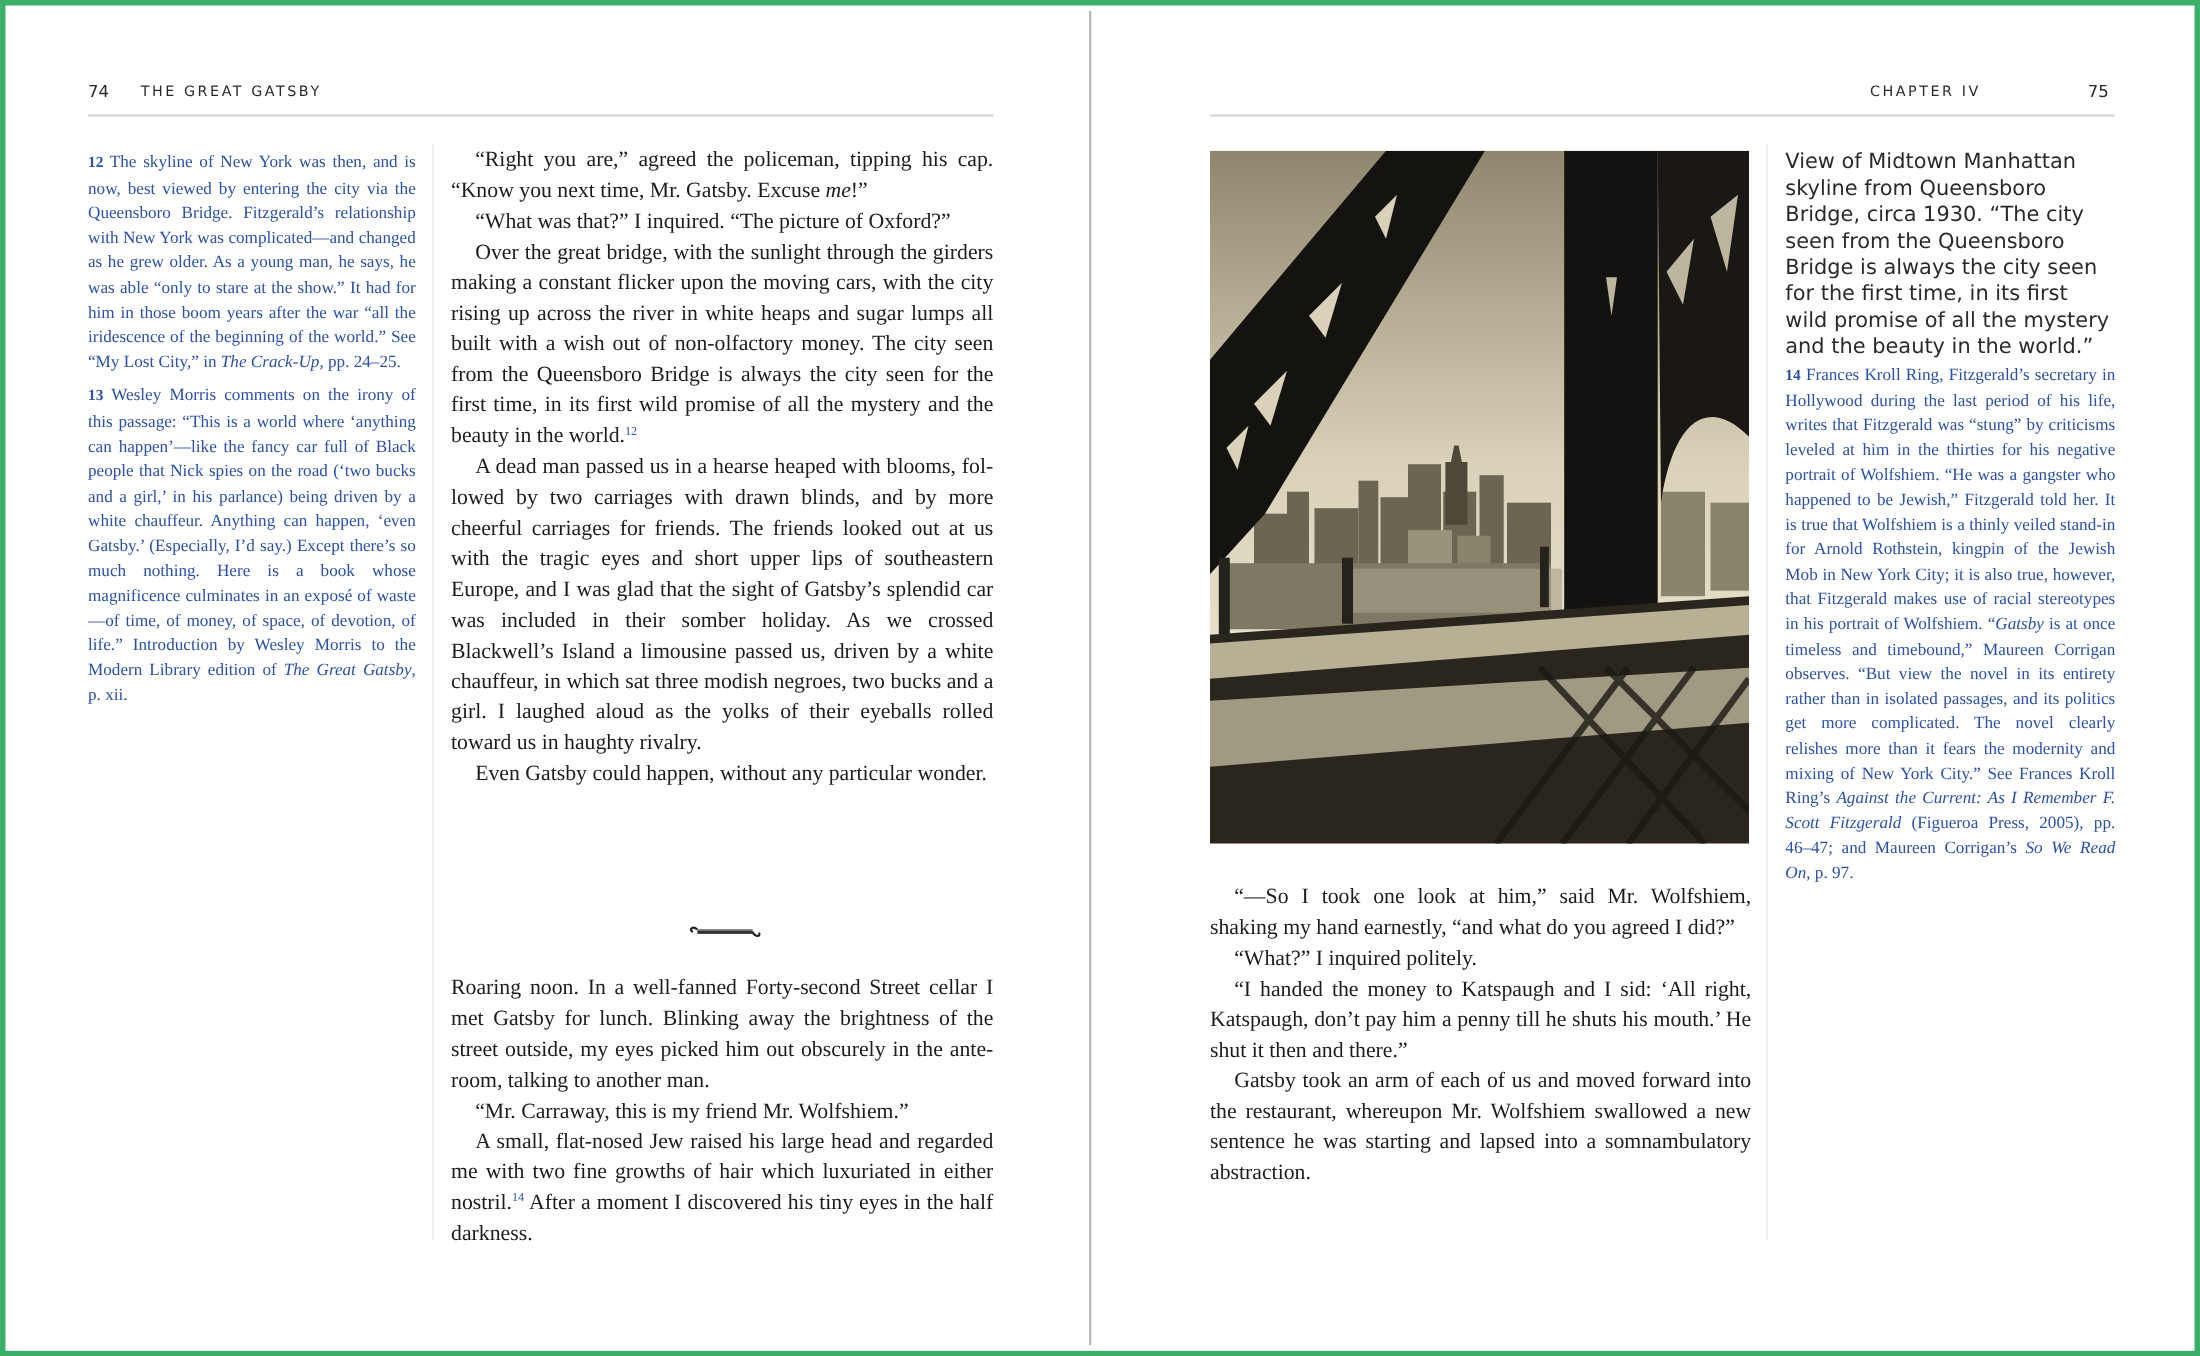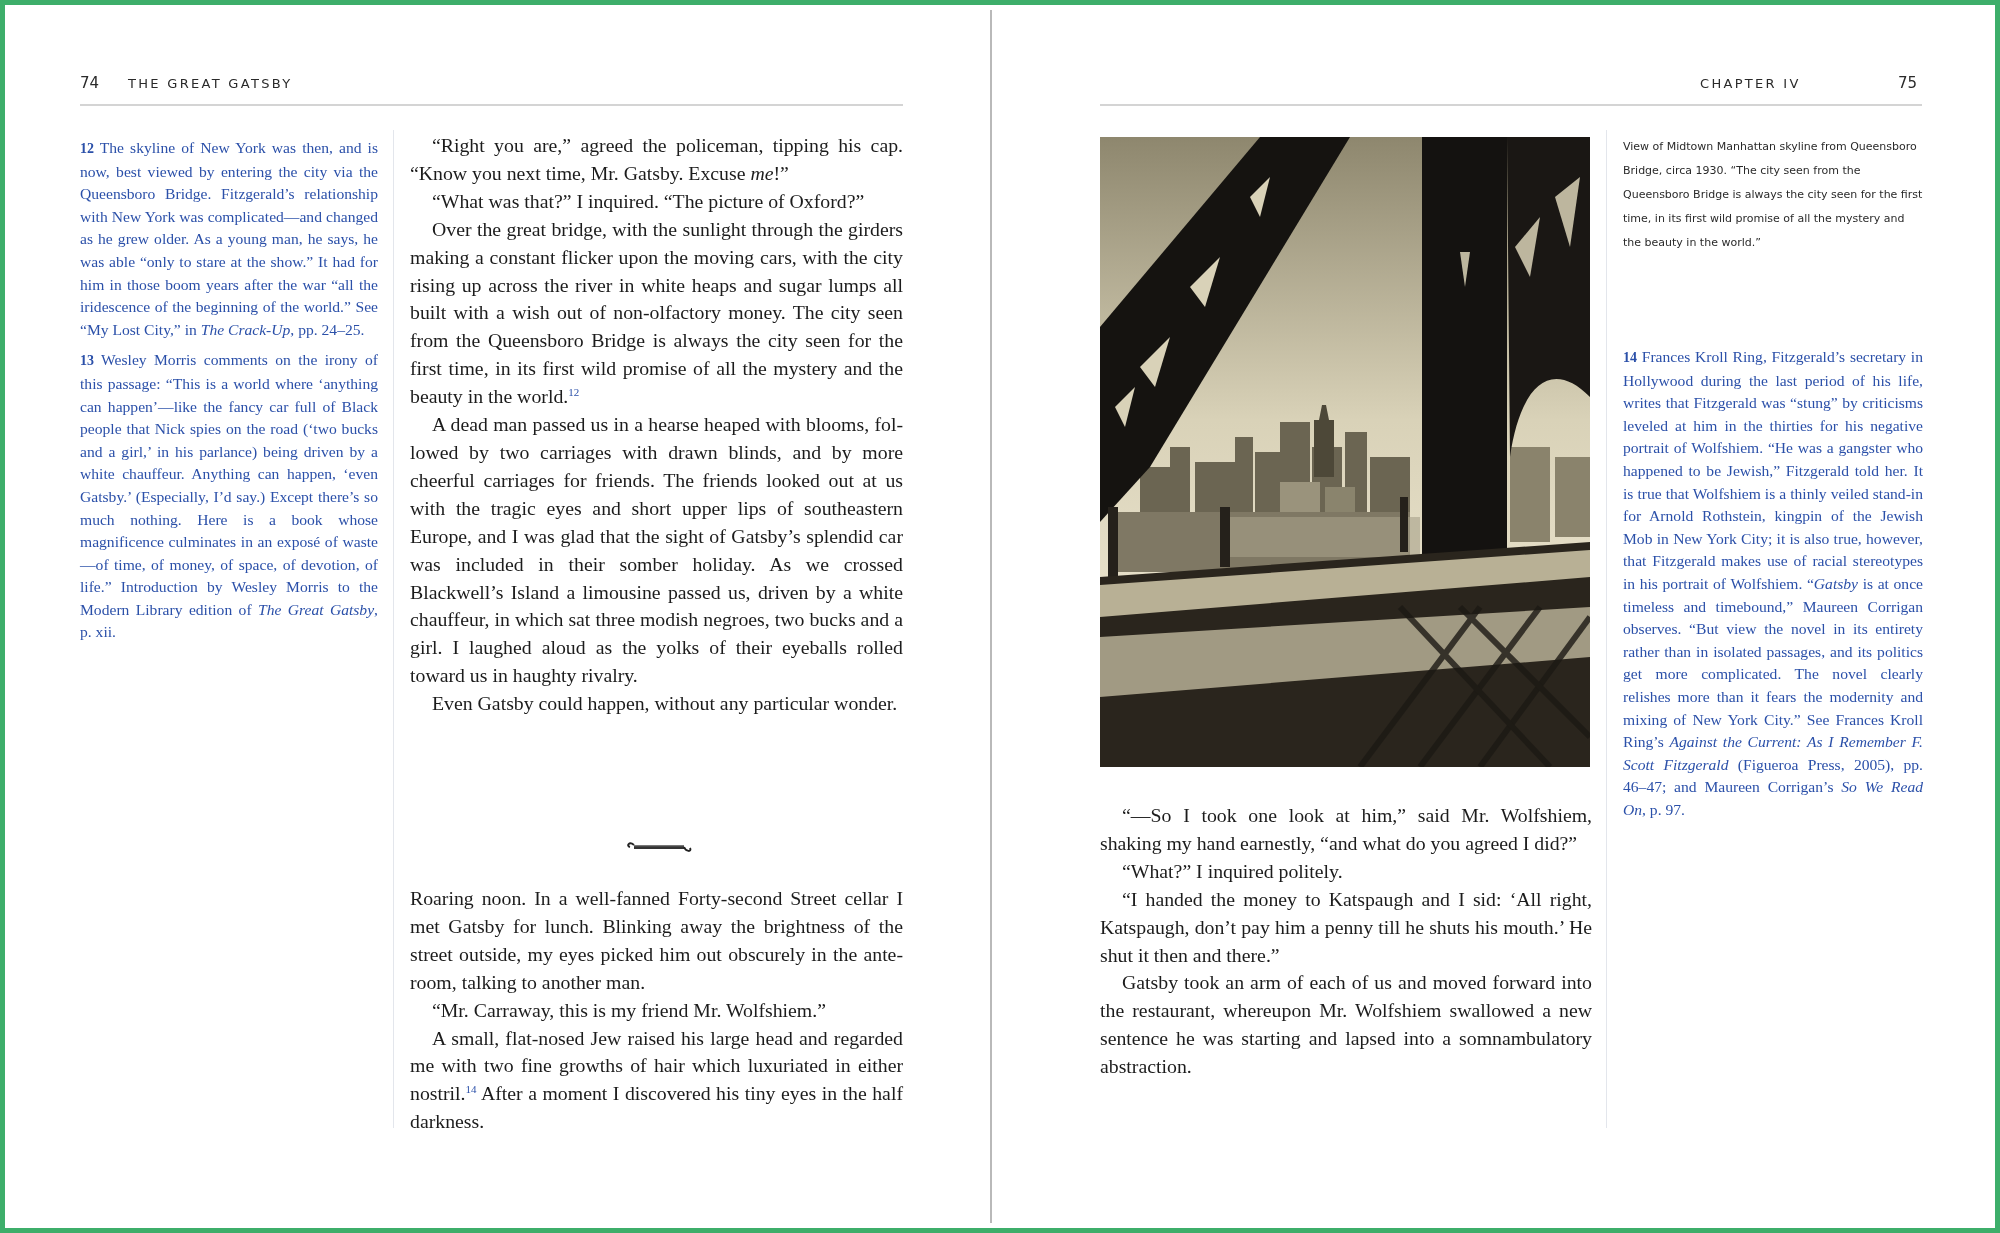--- a/index.html
+++ b/index.html
@@ -34,21 +34,21 @@
     font-family: "Liberation Serif", "DejaVu Serif", serif;
     color: #1c1c1c; font-size: 19.8px; line-height: 27.9px;
     text-align: justify;
   }
   .body-text p { margin: 0; text-indent: 22px; }
   .body-text p.noindent { text-indent: 0; }
   .body-text sup { color: #2b50a9; font-size: 11px; vertical-align: 7px; line-height: 0; }
 
   .caption {
     font-family: "DejaVu Sans", sans-serif; color: #2a2a2a;
-    font-size: 11px; line-height: 24px;
+    font-size: 19px; line-height: 24px;
   }
 
   .ornament { left: 620px; top: 835px; width: 70px; height: 16px; }
 
   .photo { left: 1095px; top: 132px; width: 490px; height: 630px; overflow: hidden; background: #d7cfb4; }
 </style>
 </head>
 <body>
 
 <div class="spread">
@@ -169,19 +169,19 @@
     <p><span>“—So I took one look at him,” said Mr. Wolfshiem, shaking my hand earnestly, “and what do you agreed I did?”</span></p>
     <p><span>“What?” I inquired politely.</span></p>
     <p><span>“I handed the money to Katspaugh and I sid: ‘All right, Katspaugh, don’t pay him a penny till he shuts his mouth.’ He shut it then and there.”</span></p>
     <p><span>Gatsby took an arm of each of us and moved forward into the restaurant, whereupon Mr. Wolfshiem swallowed a new sentence he was starting and lapsed into a somnambulatory abstraction.</span></p>
   </div>
 
   <div class="abs vline" style="left:1601px; top:125px; height:998px;"></div>
 
   <div class="abs caption" style="left:1618px; top:130px; width:300px;">View of Midtown Manhattan skyline from Queensboro Bridge, circa 1930. “The city seen from the Queensboro Bridge is always the city seen for the first time, in its first wild promise of all the mystery and the beauty in the world.”</div>
 
-  <div class="abs note" style="left:1618px; top:325px; width:300px;margin-top:16px;">
+  <div class="abs note" style="left:1618px; top:325px; width:300px;">
     <p>
       <span class="num">14</span><span> Frances Kroll Ring, Fitzgerald’s secre­tary in Hollywood during the last period of his life, writes that Fitzgerald was “stung” by criticisms leveled at him in the thirties for his negative portrait of Wolfshiem. “He was a gangster who happened to be Jewish,” Fitzgerald told her. It is true that Wolfshiem is a thinly veiled stand-in for Arnold Rothstein, kingpin of the Jewish Mob in New York City; it is also true, how­ever, that Fitzgerald makes use of racial stereotypes in his portrait of Wolfshiem. “</span><i>Gatsby</i><span> is at once timeless and timebound,” Maureen Corrigan observes. “But view the novel in its entirety rather than in isolated passages, and its politics get more compli­cated. The novel clearly relishes more than it fears the modernity and mixing of New York City.” See Frances Kroll Ring’s </span><i>Against the Current: As I Remember F. Scott Fitzger­ald</i><span> (Figueroa Press, 2005), pp. 46–47; and Maureen Corrigan’s </span><i>So We Read On</i><span>, p. 97.</span>
     </p>
   </div>
 
 </div>
 
 </body></html>

